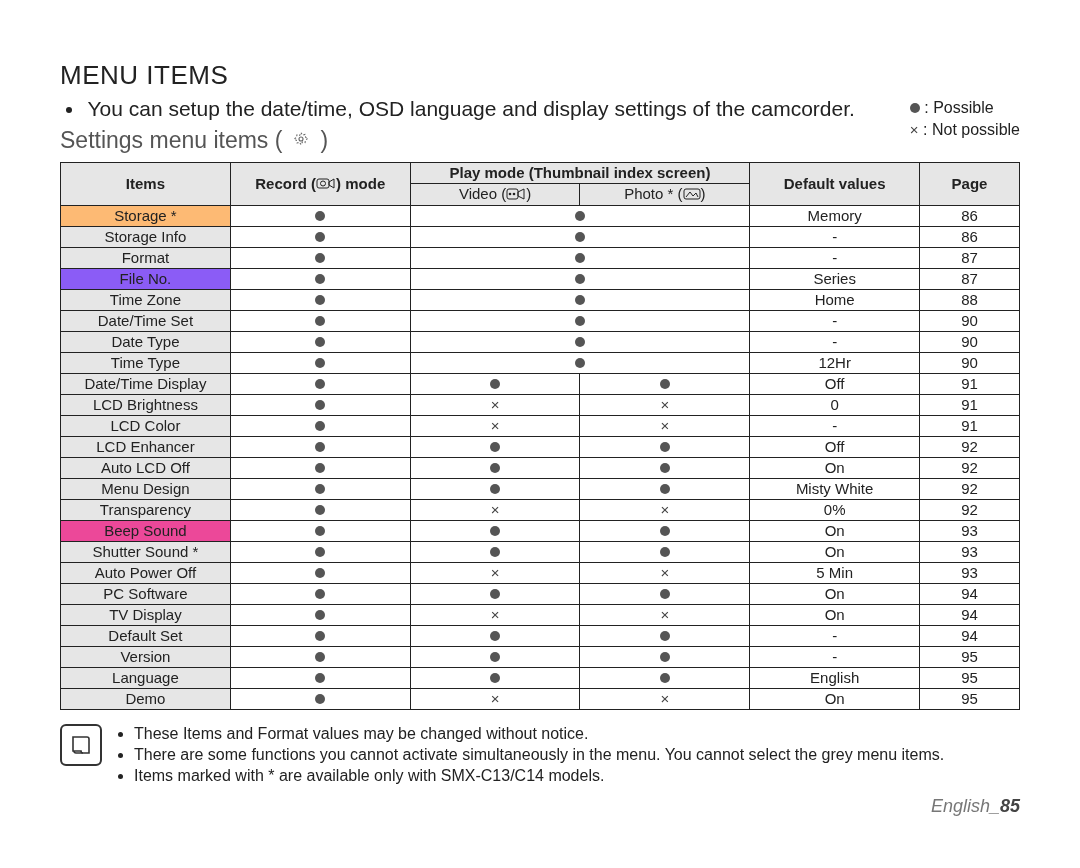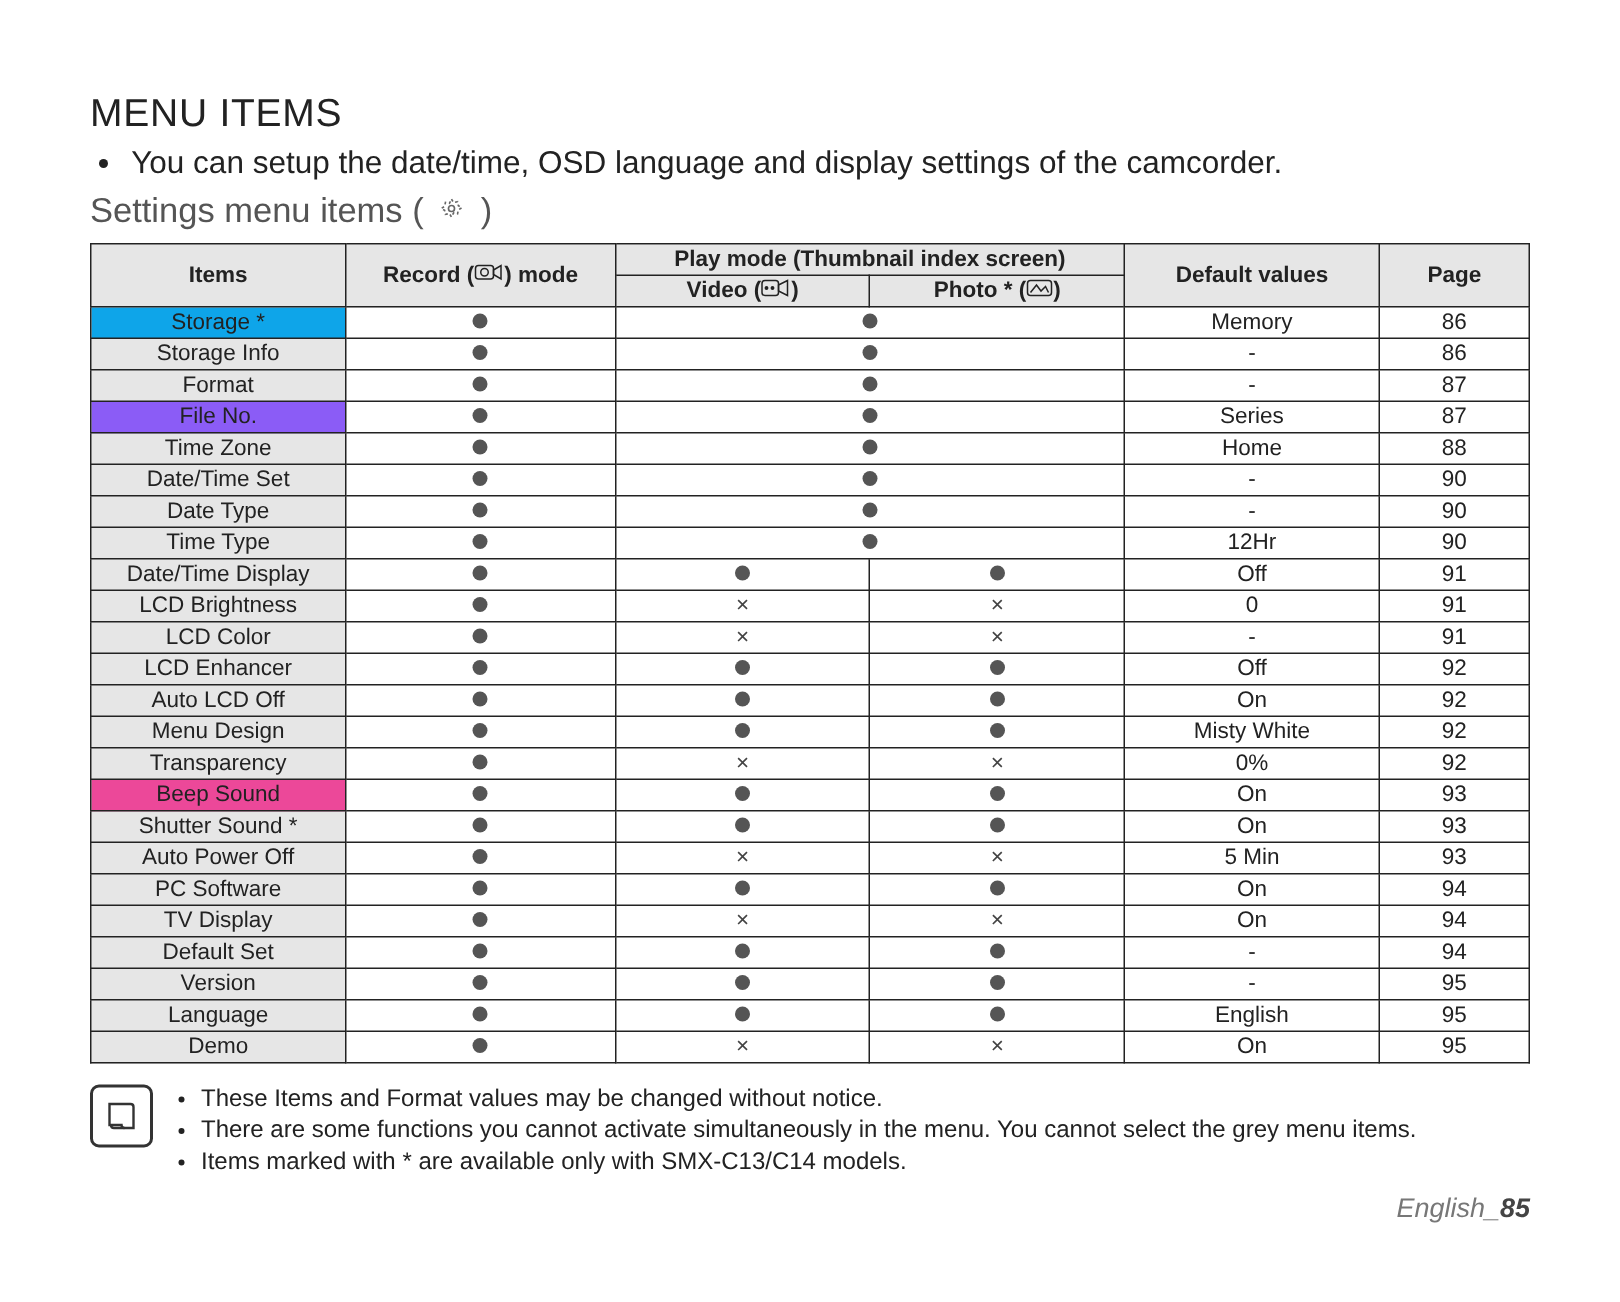--- a/index.html
+++ b/index.html
@@ -72,21 +72,21 @@
     height: 20px;
   }
   table.menu thead th {
     background: #e6e6e6;
     font-weight: 700;
   }
   table.menu thead th.groupcell {
     font-weight: 700;
   }
   table.menu thead th.sub {
-    font-weight: 700;
+    font-weight: 400;
   }
   .col-items  { width: 170px; background:#e6e6e6; }
   .col-record { width: 180px; }
   .col-video  { width: 170px; }
   .col-photo  { width: 170px; }
   .col-default{ width: 170px; }
   .col-page   { width: 100px; }
   .poss-dot {
     display:inline-block; width:10px; height:10px; border-radius:50%;
     background:#555;
@@ -131,20 +131,30 @@
       </div>
       <div class="subtitle">
         <span>Settings menu items (</span>
         <span class="gear-icon">
           <svg width="22" height="22" viewBox="0 0 24 24">
               <path fill="none" stroke="#666" stroke-width="1.2" stroke-dasharray="2,2" d="M12 3 l1.5 2.5 2.9-.6 .6 2.9 2.5 1.5-2.5 1.5-.6 2.9-2.9-.6L12 16l-1.5-2.5-2.9.6-.6-2.9L4.5 9.8l2.5-1.5.6-2.9 2.9.6z"></path>
               <circle cx="12" cy="9.8" r="2.2" fill="none" stroke="#666" stroke-width="1.2"></circle>
             </svg>
         </span>
         <span>)</span>
+      </div>
+    </div>
+    <div class="legend">
+      <div>
+        <span class="poss-dot"></span>
+        <span>: Possible</span>
+      </div>
+      <div>
+        <span class="notposs-x">×</span>
+        <span>: Not possible</span>
       </div>
     </div>
   </div>
 
   <table class="menu">
     <colgroup>
       <col class="col-items">
         <col class="col-record">
         <col class="col-video">
         <col class="col-photo">
@@ -177,21 +187,21 @@
         <th class="sub">
           <span>Photo * (</span><span class="hdr-icon"><svg width="18" height="12" viewBox="0 0 18 12">
                 <rect x="1" y="1" width="16" height="10" rx="2" fill="none" stroke="#222" stroke-width="1"></rect>
                 <path d="M3 9 L7 4 L10 8 L13 5 L15 9" fill="none" stroke="#222" stroke-width="1"></path>
               </svg></span><span>)</span>
         </th>
       </tr>
     </thead>
     <tbody id="tbody">
         <tr>
-          <td style="background:#0ea5e9">Storage *</td>
+          <td style="background:#fdba74">Storage *</td>
           <td><span class="poss-dot"></span></td>
           <td colspan="2"><span class="poss-dot"></span></td>
           <td>Memory</td>
           <td>86</td>
         </tr>
         <tr>
           <td style="background:#e6e6e6">Storage Info</td>
           <td><span class="poss-dot"></span></td>
           <td colspan="2"><span class="poss-dot"></span></td>
           <td>-</td>

